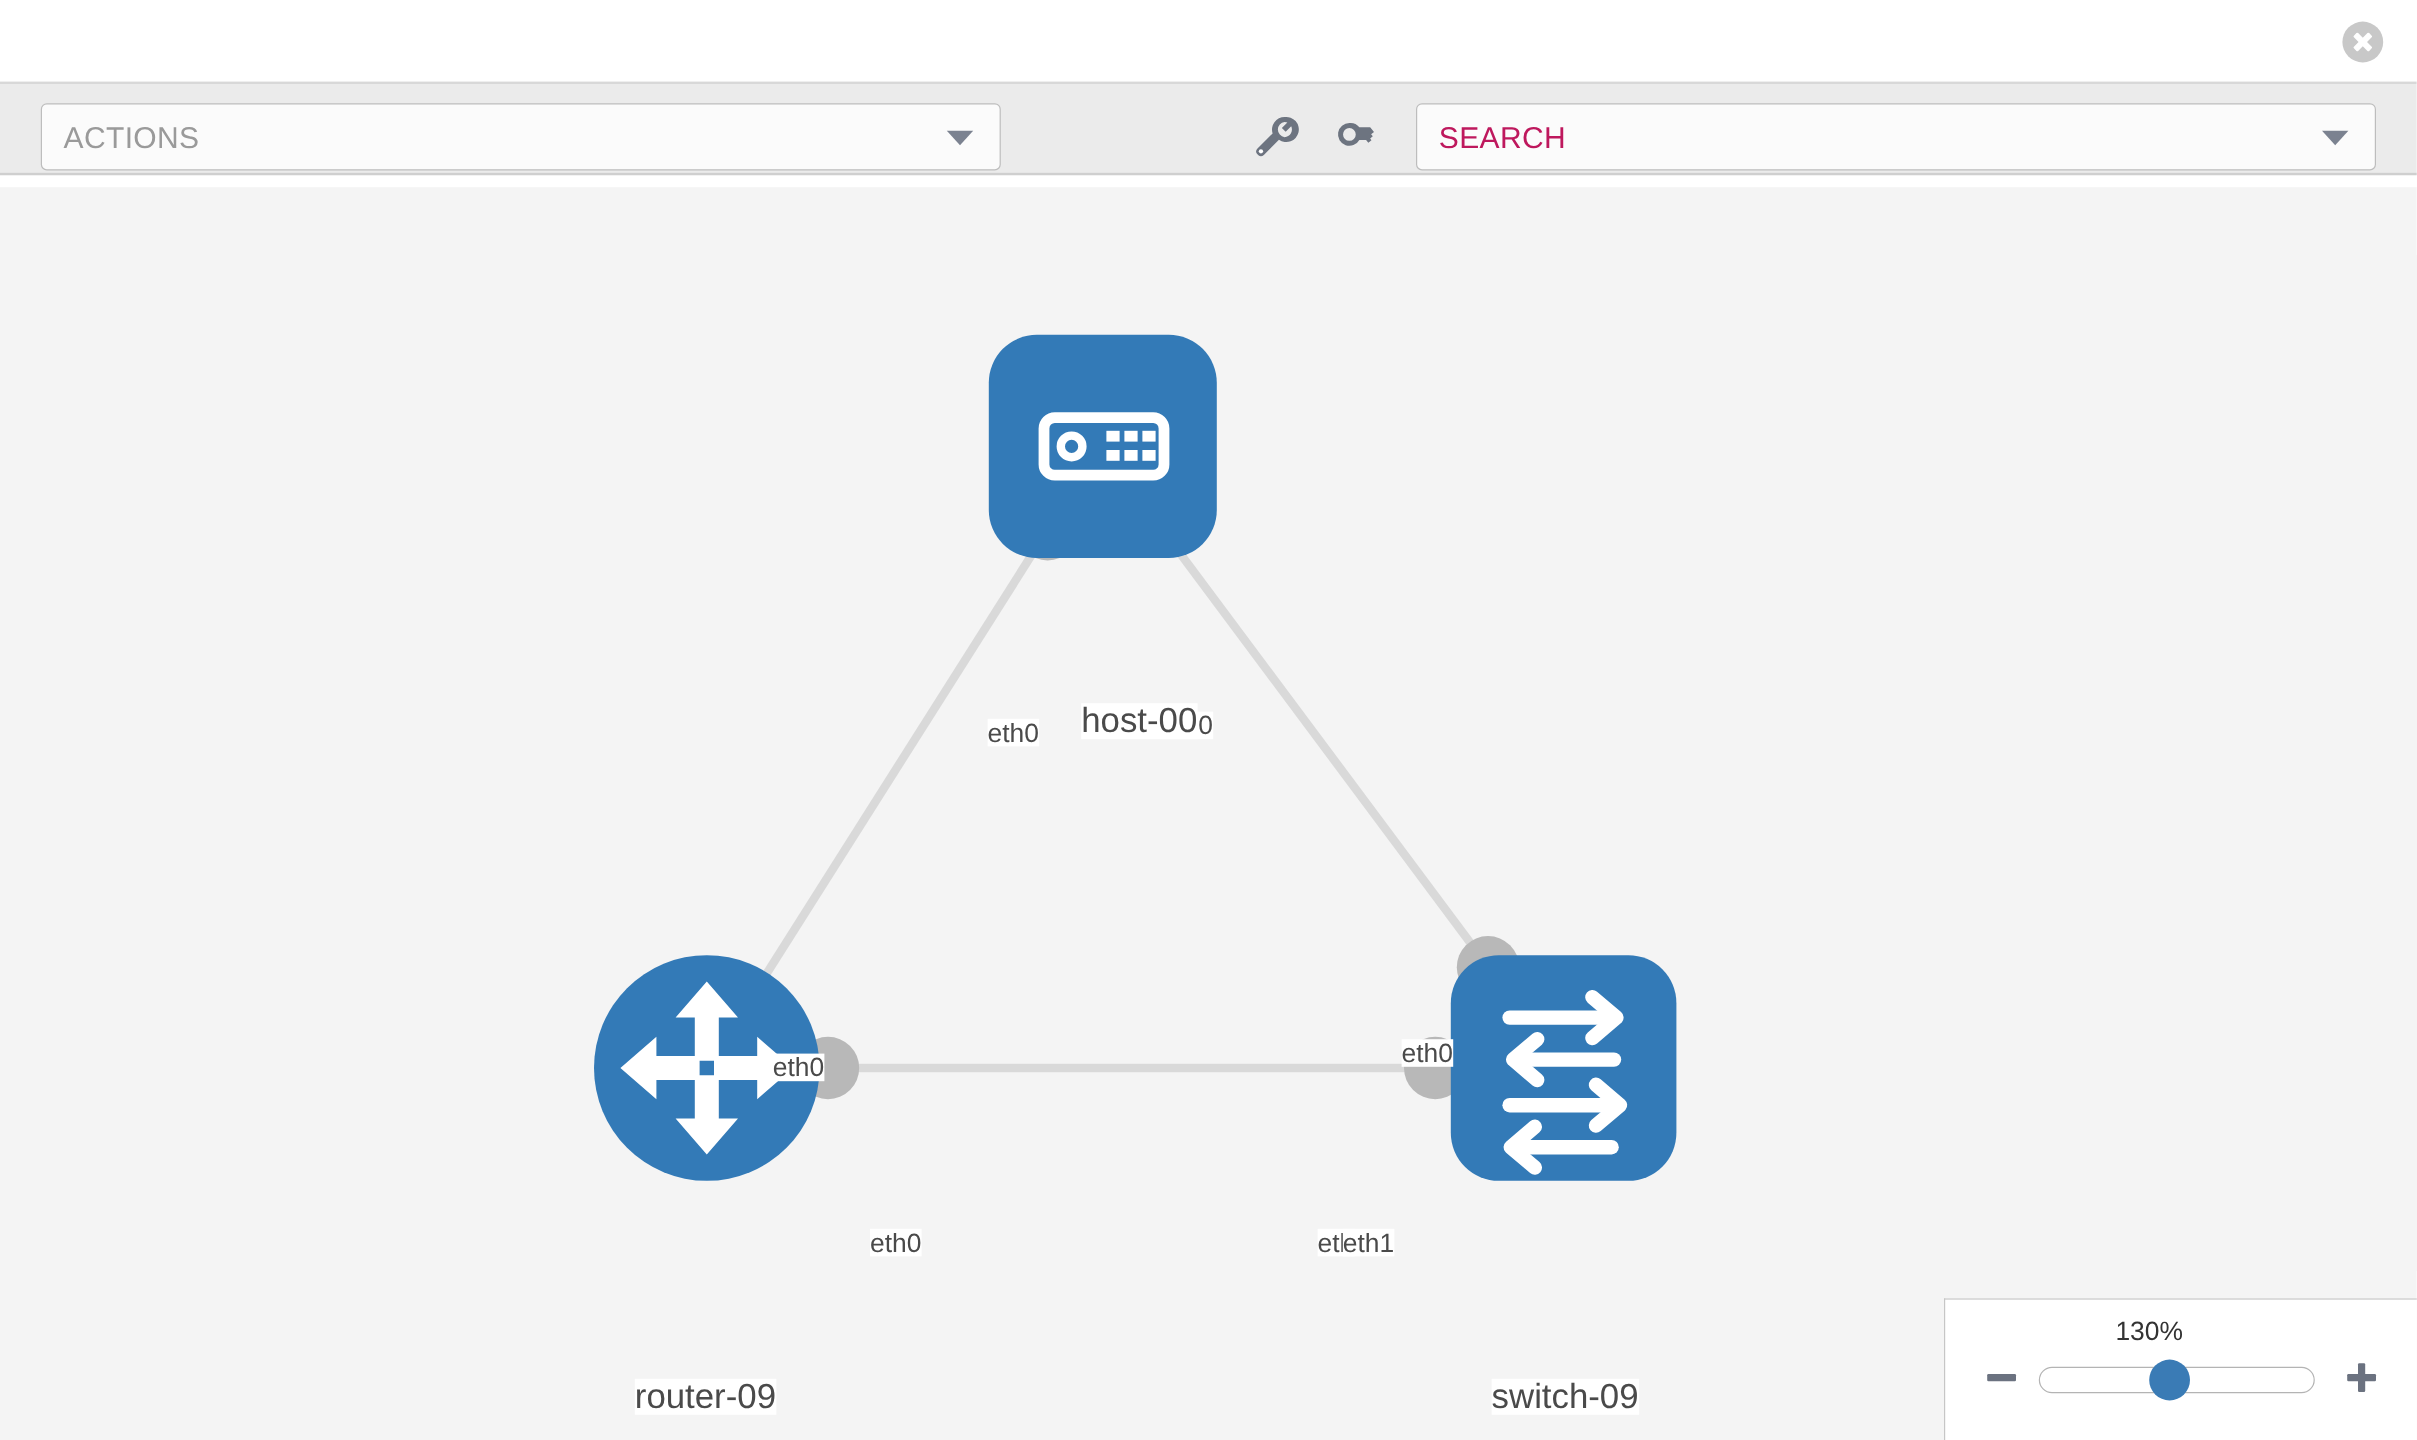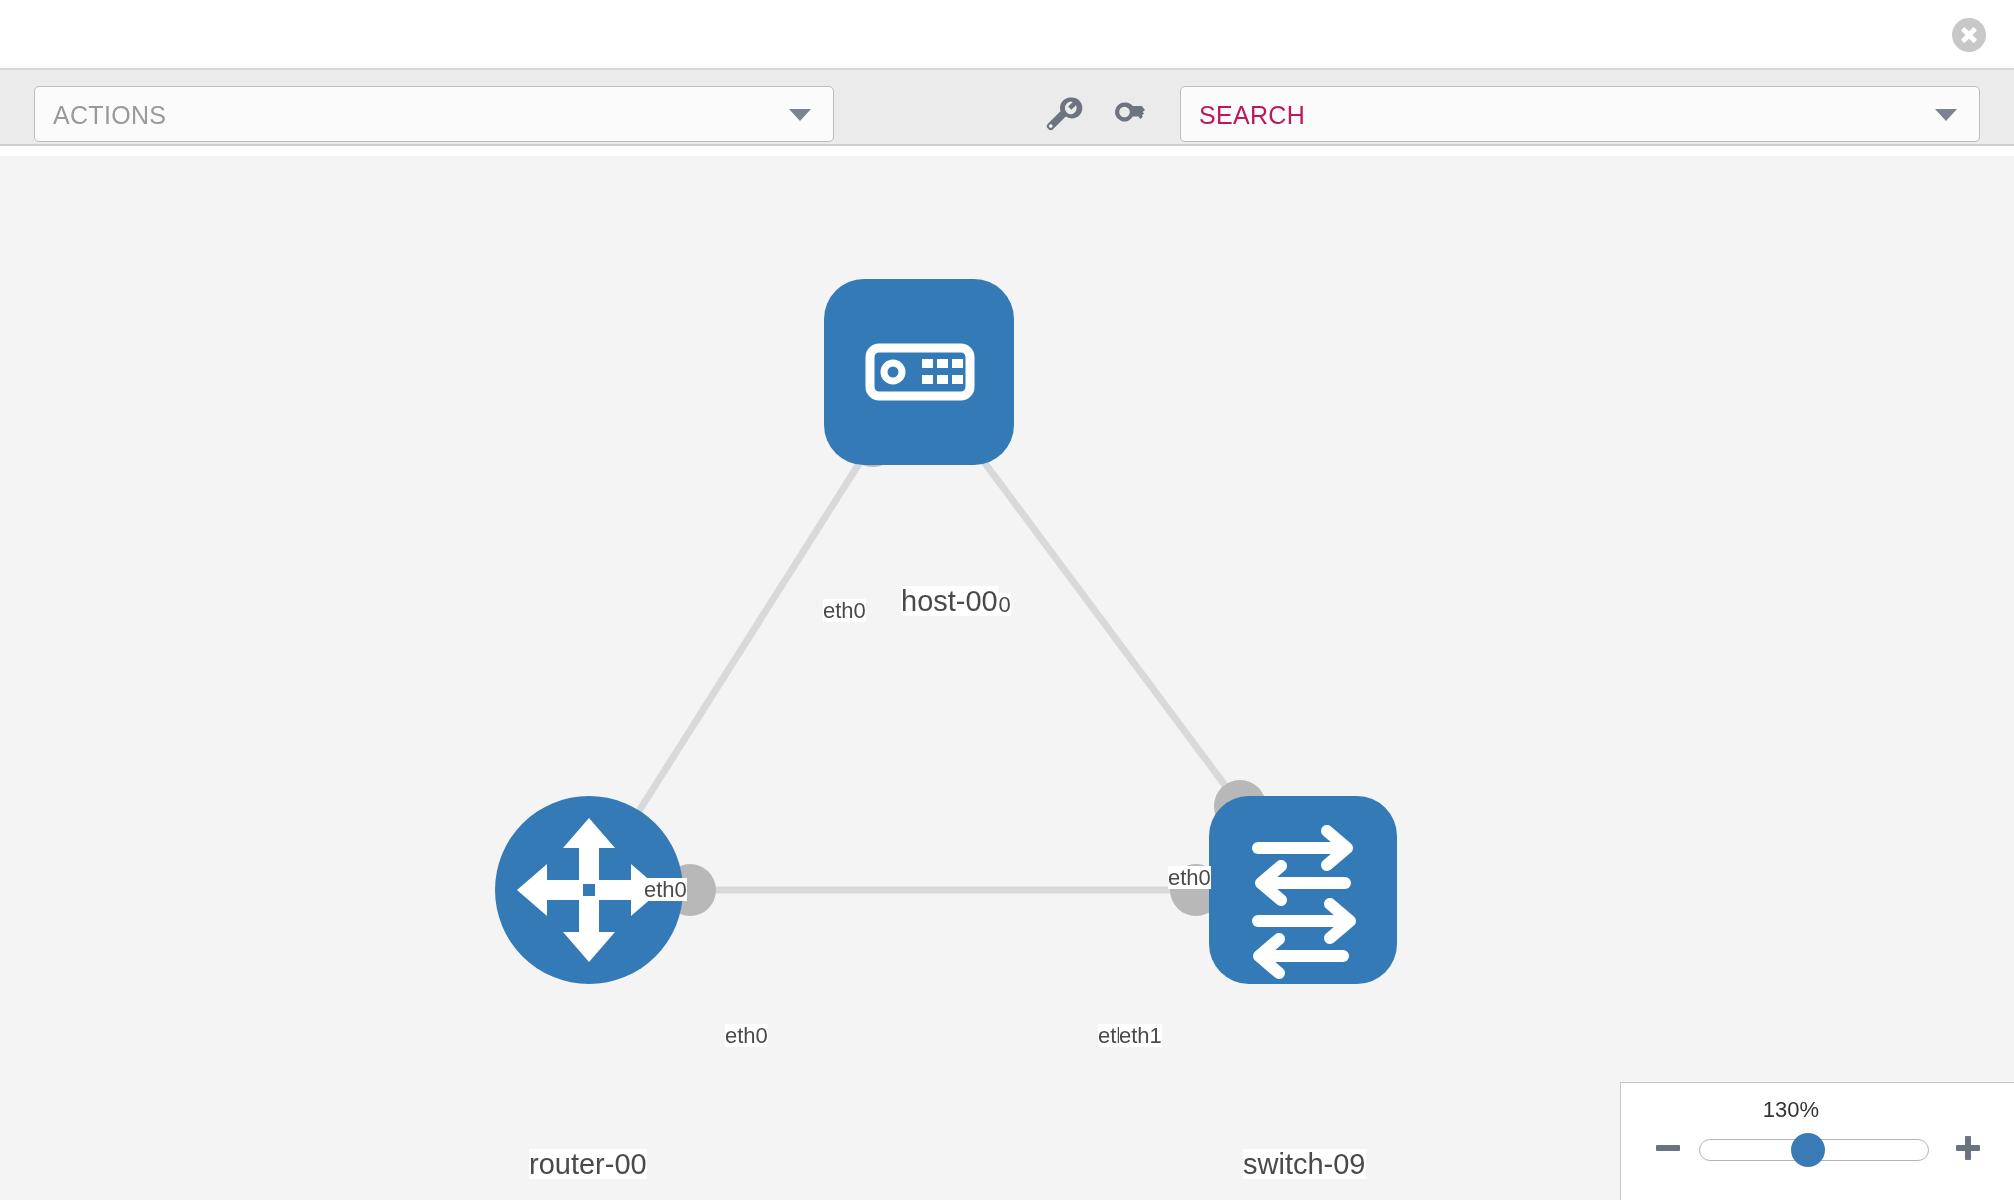--- a/index.html
+++ b/index.html
@@ -333,21 +333,21 @@
 
     <div class="nlabel port-name" style="left:823px; top:443px;">eth0</div>
     <div class="nlabel port-name" style="left:968px; top:437px;">eth0</div>
     <div class="nlabel port-name" style="left:644px; top:722px;">eth0</div>
     <div class="nlabel port-name" style="left:1168px; top:710px;">eth0</div>
     <div class="nlabel port-name" style="left:725px; top:868px;">eth0</div>
     <div class="nlabel port-name" style="left:1098px; top:868px;">eth</div>
     <div class="nlabel port-name" style="left:1119px; top:868px;">eth1</div>
 
     <div class="nlabel node-name" style="left:872px; top:430px;margin-left:29px;">host-00</div>
-    <div class="nlabel node-name" style="left:529px; top:993px;">router-00</div>
+    <div class="nlabel node-name" style="left:529px; top:993px;">router-09</div>
     <div class="nlabel node-name" style="left:1243px; top:993px;">switch-09</div>
   </div>
 
   <div class="zoom-panel">
     <div class="zoom-percent">130%</div>
     <div class="zoom-minus"></div>
     <div class="zoom-track"></div>
     <div class="zoom-thumb"></div>
     <div class="zoom-plus"></div>
   </div>

